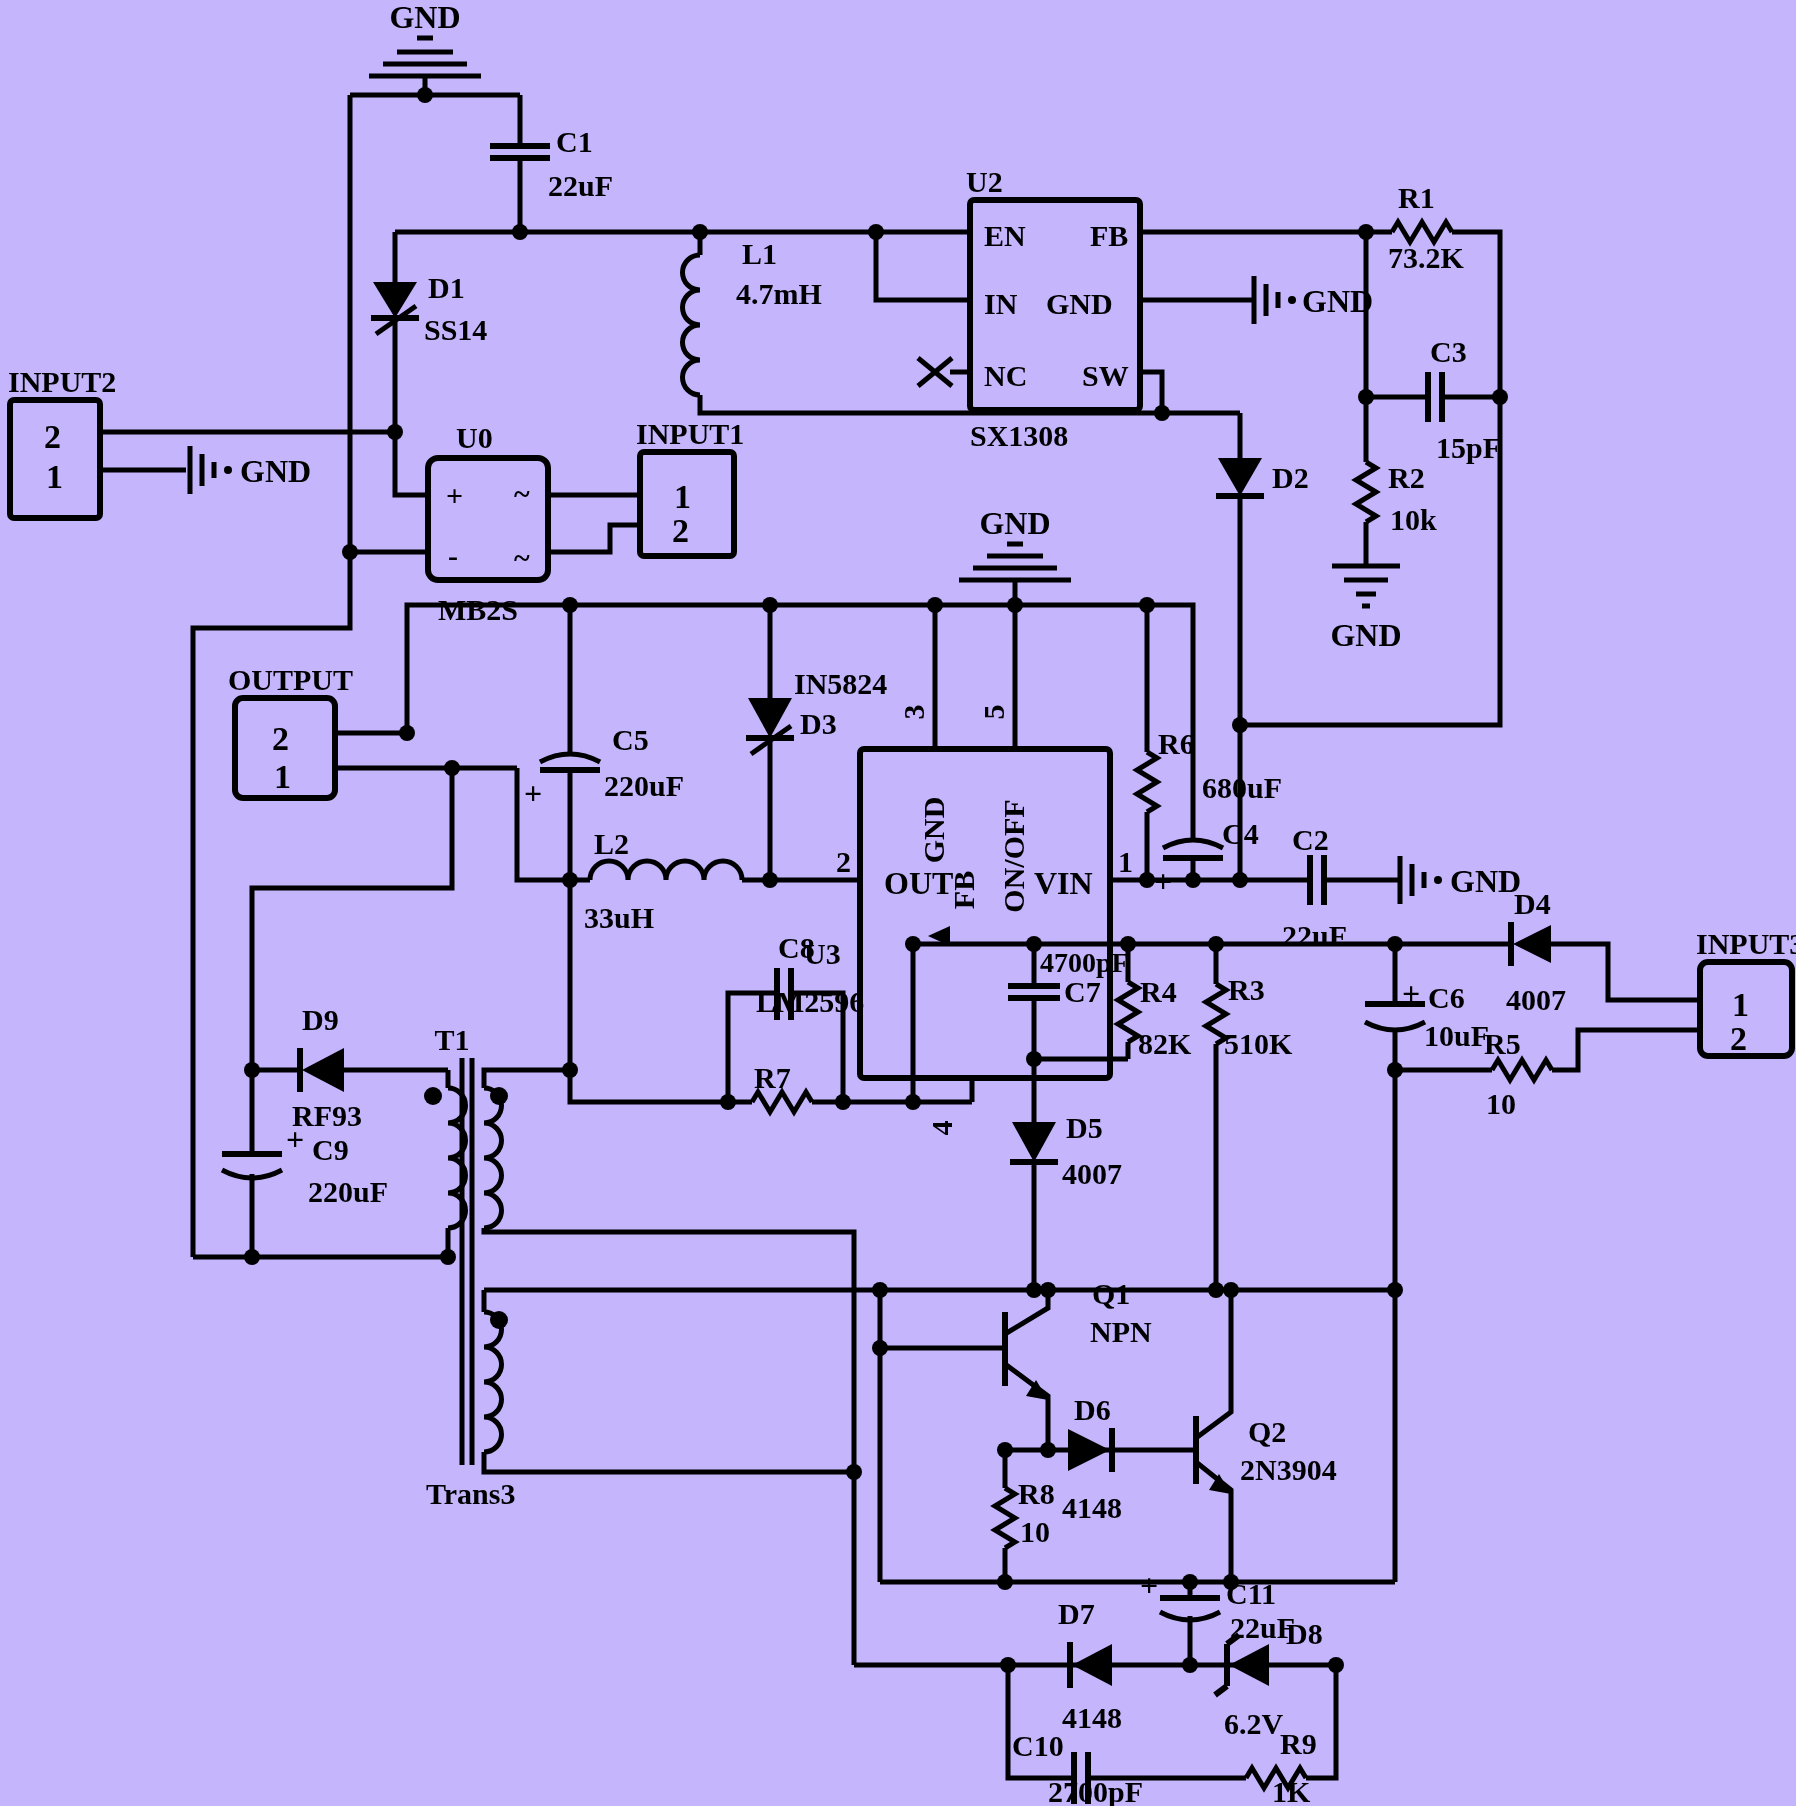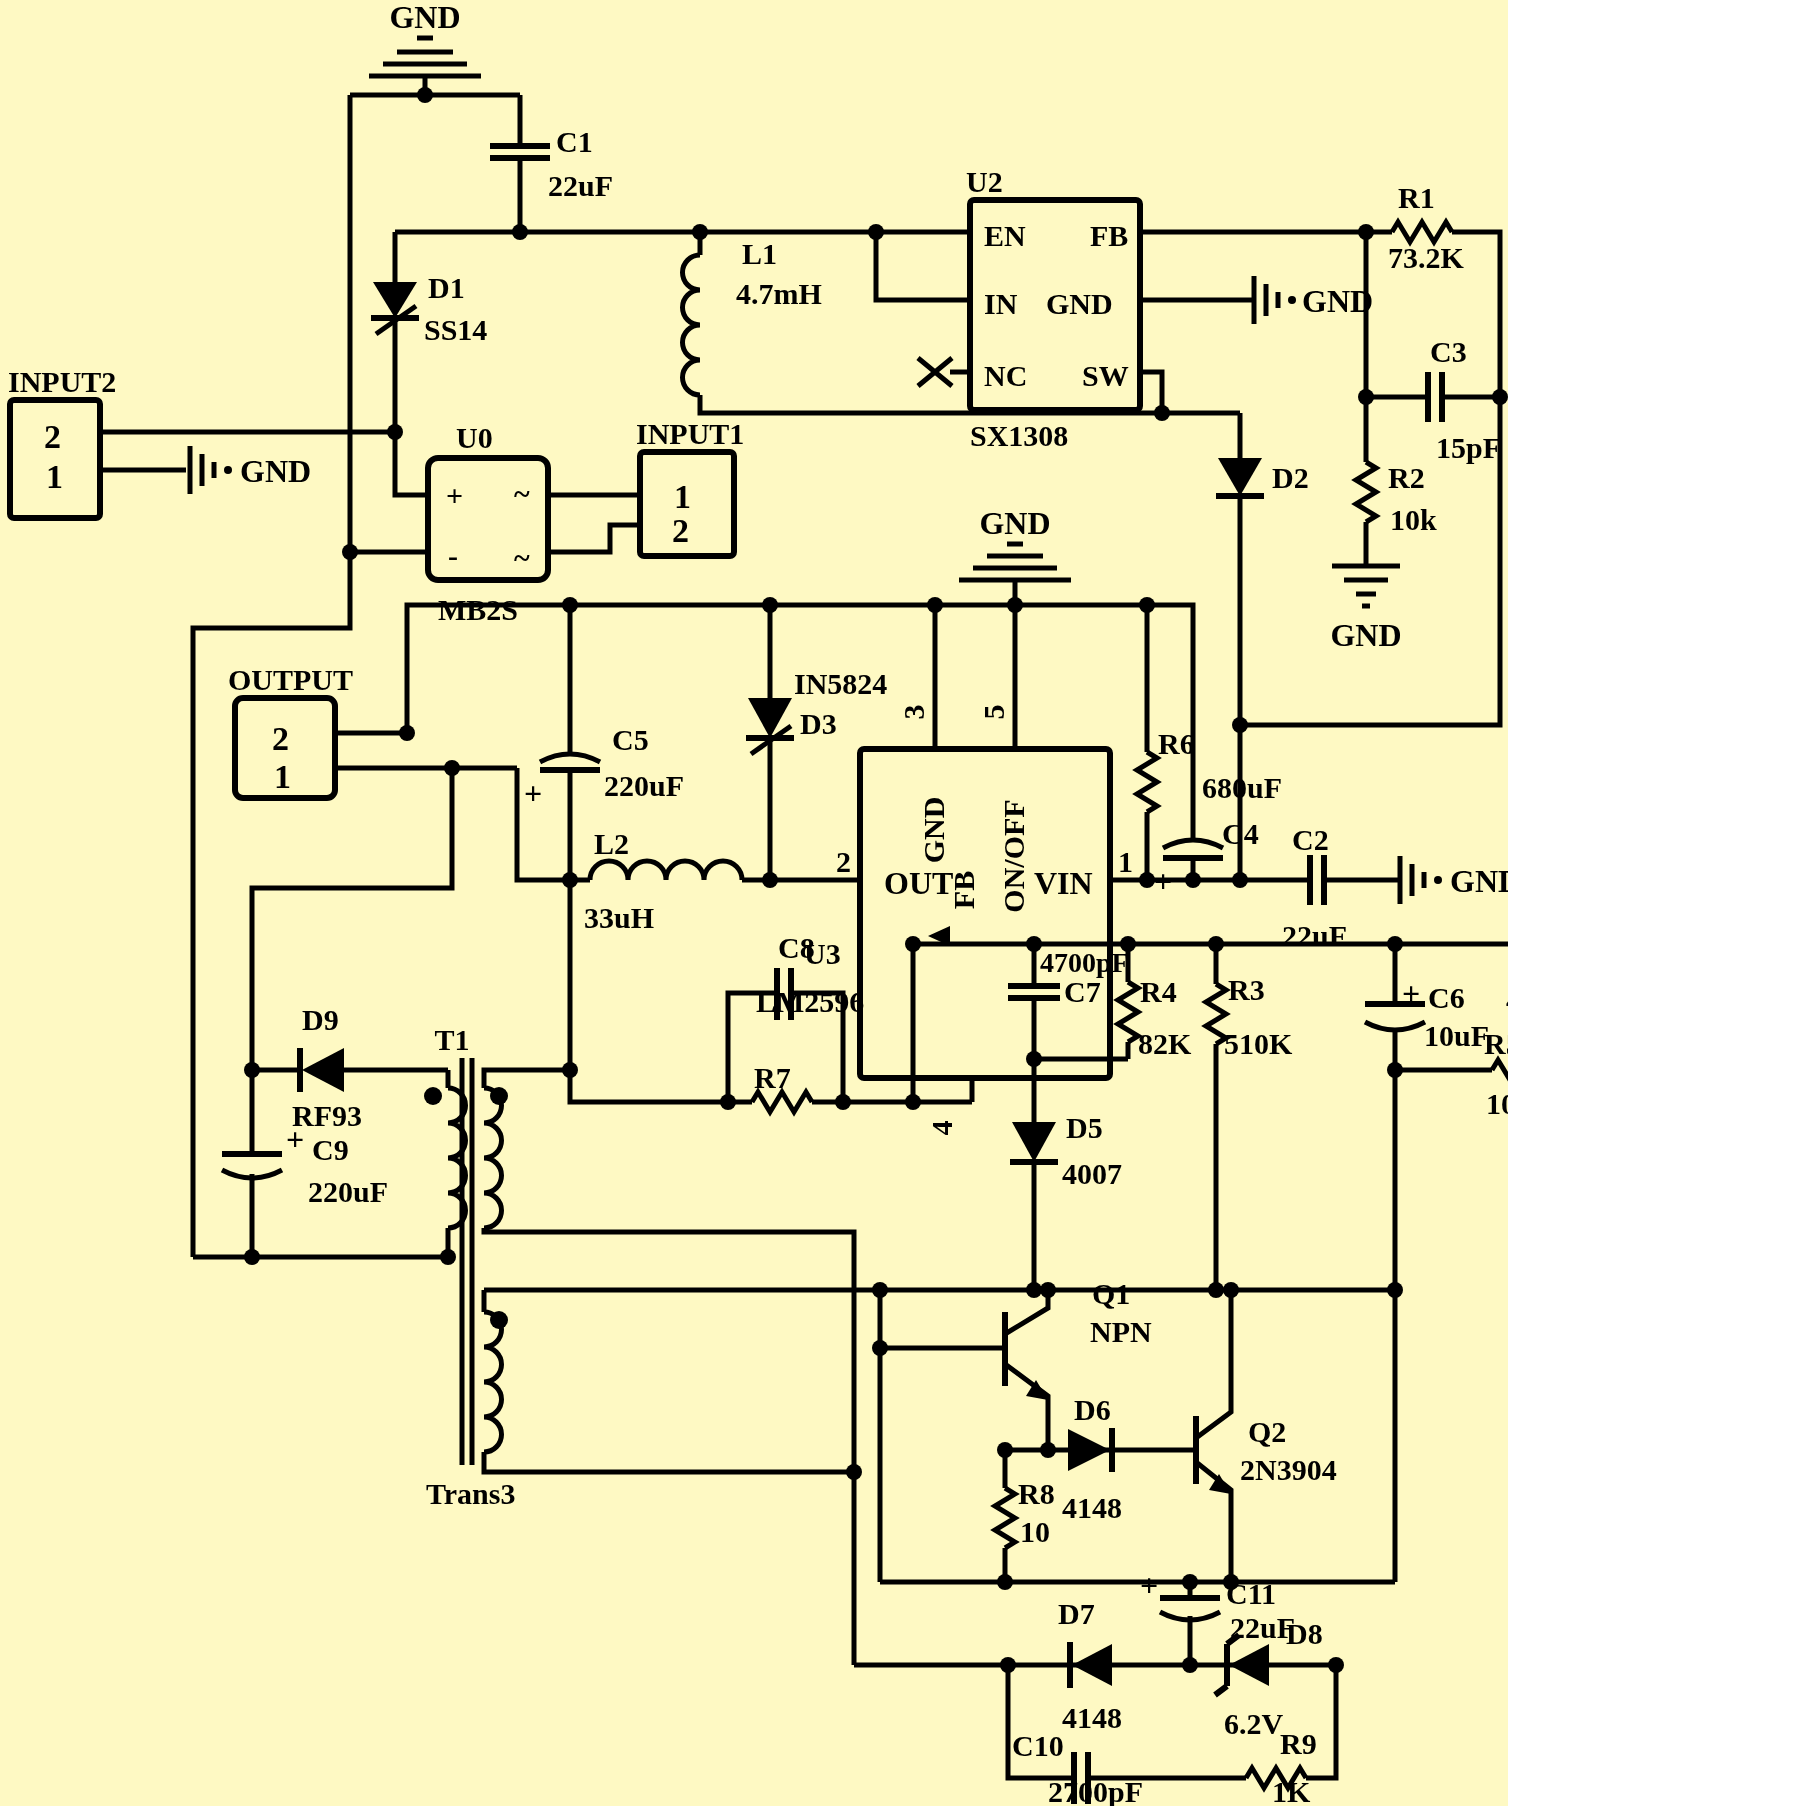--- a/index.html
+++ b/index.html
@@ -1,16 +1,16 @@
 <!DOCTYPE html>
 <html><head>
 <meta charset="utf-8">
 <style>
   html,body{margin:0;padding:0;background:#ffffff;}
-  .sheet{position:relative;width:1508px;height:1806px;background:#fef9c3;overflow:hidden;}
+  .sheet{position:relative;width:1796px;height:1806px;background:#c4b5fd;overflow:hidden;}
   svg{display:block;}
   .w{stroke:#000;stroke-width:5;fill:none;}
   .w6{stroke:#000;stroke-width:6;fill:none;}
   .sym{stroke:#000;stroke-width:5;fill:none;}
   .fill{fill:#000;stroke:none;}
   .box{fill:none;stroke:#000;stroke-width:6;}
   text{font-family:"Liberation Serif","DejaVu Serif",serif;font-weight:bold;fill:#000;}
   .t30{font-size:30px;} .t32{font-size:32px;} .t34{font-size:34px;} .t28{font-size:28px;}
 </style>
 </head>

